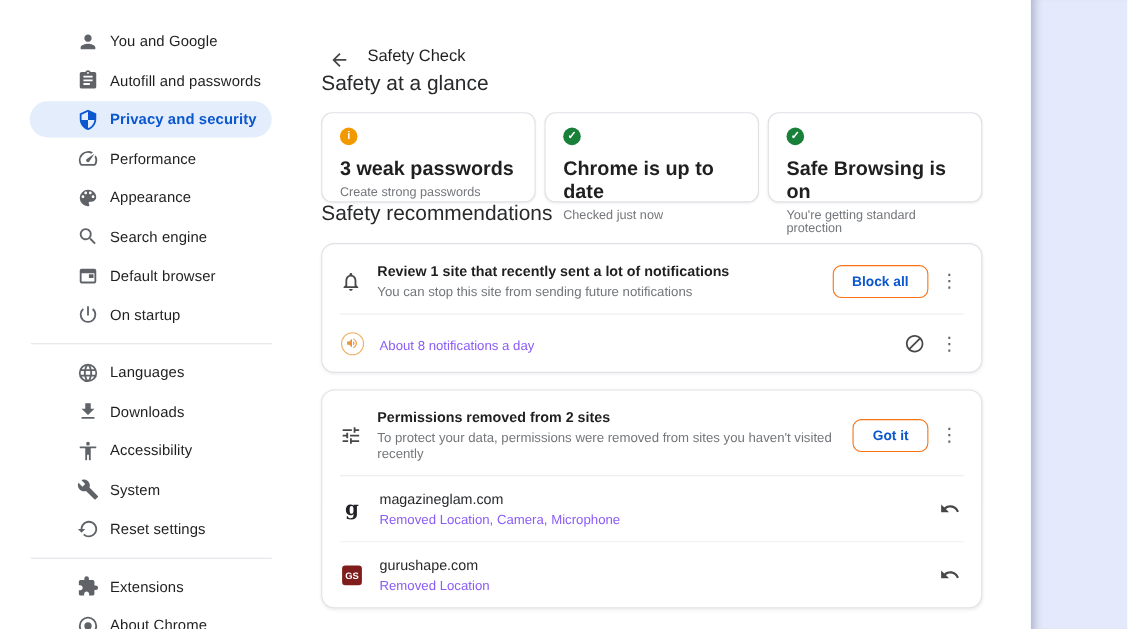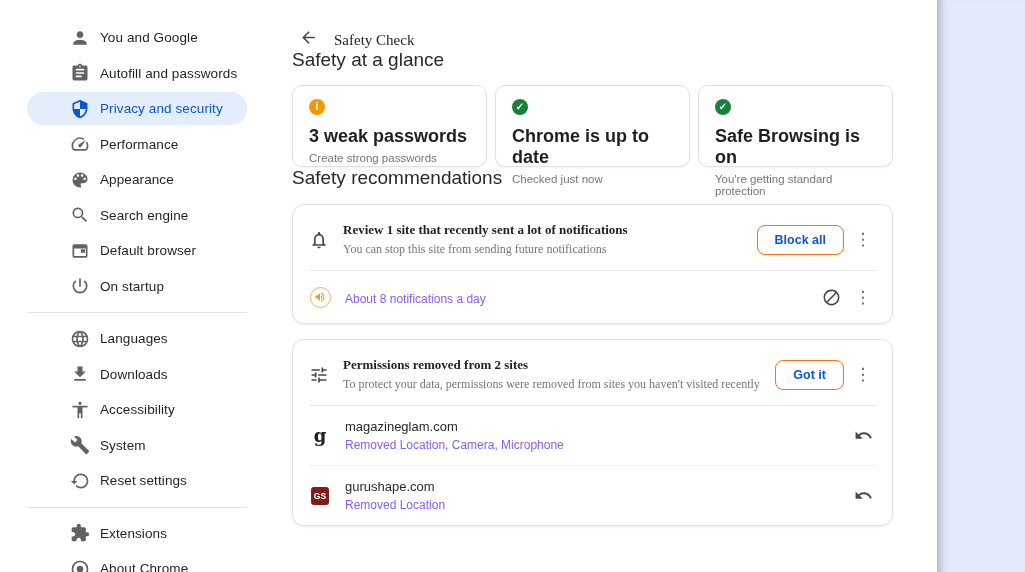--- a/index.html
+++ b/index.html
@@ -13,27 +13,27 @@
   
   .sidebar { position:absolute; left:0; top:0; width:270px; padding-top:20px; }
   .side-item { position:relative; display:flex; align-items:center; height:35.5px;
     padding-left:70px; cursor:pointer; }
   .side-item .ic { width:20px; height:20px; flex:0 0 20px; margin-right:10px; z-index:1; }
   .side-item .ic svg { width:20px; height:20px; display:block; }
   .side-item svg path, .side-item svg circle, .side-item svg rect { fill:#5f6368; }
   .side-item .lbl { font-size:13.5px; color:#1f1f1f; z-index:1; letter-spacing:.1px; }
   .side-item.selected::before { content:""; position:absolute; left:27px; top:1px;
     width:220px; height:33px; border-radius:17px; background:#e4edfc; }
-  .side-item.selected .lbl { color:#0b57d0; font-weight:normal; }
+  .side-item.selected .lbl { color:#0b57d0; font-weight:bold; }
   .side-item.selected svg path { fill:#0b57d0; }
   .side-divider { height:1px; background:#e1e3e8; margin:8px 0 8px 28px; width:219px; }
 
   
   .main { position:absolute; left:292px; top:0; width:601px; }
-  .header { display:flex; align-items:flex-end; padding-top:25px;font-family:Liberation Serif, serif; }
+  .header { display:flex; align-items:flex-start; padding-top:42px; }
   .back-btn { width:24px; height:24px; margin-left:4px; cursor:pointer; display:flex;
     align-items:center; justify-content:center; border-radius:50%; }
   .back-btn svg { width:19px; height:19px; }
   .page-title { font-size:15px; margin-left:14px; color:#1f1f1f; }
 
   .section-label { font-size:19px; color:#28292b; }
 
   .glance-row { display:flex; gap:8px; margin-top:14px; }
   .glance-card { width:195px; height:82px; background:#fff; border:1px solid #dfe1e5;
     border-radius:10px; box-shadow:0 1px 2px rgba(0,0,0,.05); padding:13px 16px; cursor:pointer; }
@@ -42,21 +42,21 @@
   .status-dot.warn { background:#f29900; }
   .status-dot.ok { background:#188038; }
   .glance-title { font-size:18px; font-weight:bold; margin-top:11px; color:#1f1f1f; }
   .glance-sub { font-size:11.5px; color:#73767a; margin-top:5px; }
 
   .rec-card { background:#fff; border:1px solid #e0e2e6; border-radius:12px;
     box-shadow:0 1px 3px rgba(0,0,0,.08); margin-top:15px; }
   .rec-header { display:flex; align-items:center; padding:17px 16px 13px 16px; }
   .rec-icon { width:20px; height:20px; flex:0 0 20px; margin-right:14px; }
   .rec-icon svg { width:20px; height:20px; display:block; }
-  .rec-titles { flex:1; min-width:0; padding-right:10px;font-family:Liberation Serif, serif; }
+  .rec-titles { flex:1; min-width:0; padding-right:10px; }
   .rec-title { font-size:13px; font-weight:bold; color:#1f1f1f; }
   .rec-sub { font-size:12px; color:#73767a; margin-top:4px; }
   .action-btn { height:30px; padding:0 17px; background:#fff; border:1px solid #f97316;
     border-radius:8px; color:#0b57d0; font-size:12.5px; font-weight:bold; cursor:pointer;
     font-family:"Liberation Sans", sans-serif; white-space:nowrap; }
   .dots { width:26px; text-align:center; font-size:17px; color:#5f6368; cursor:pointer;
     user-select:none; margin-left:6px; line-height:1; }
   .divider { height:1px; background:#e9ebee; margin:0 16px; }
   .site-row { display:flex; align-items:center; padding:13px 16px; }
   .favicon-wrap { width:22px; height:22px; flex:0 0 22px; margin-right:14px; display:flex;

